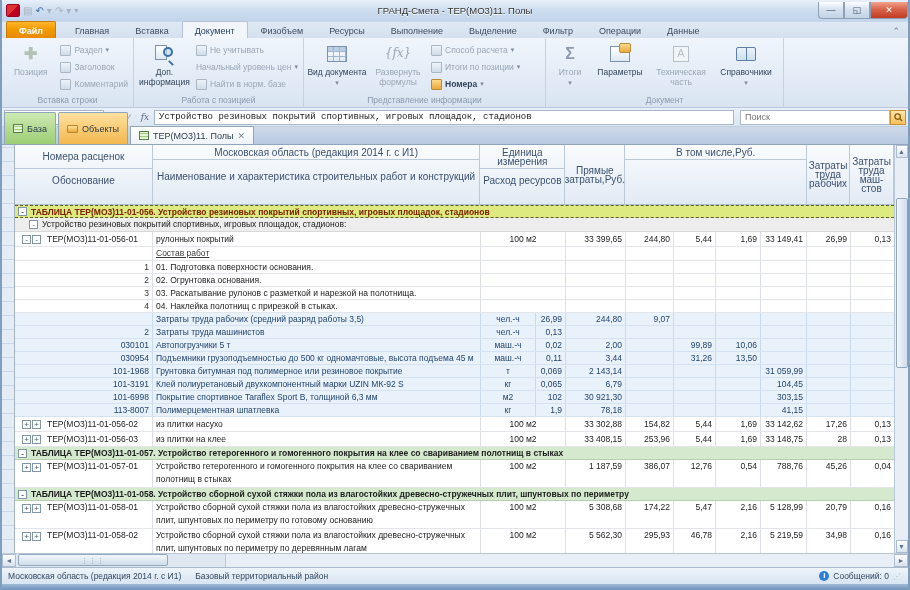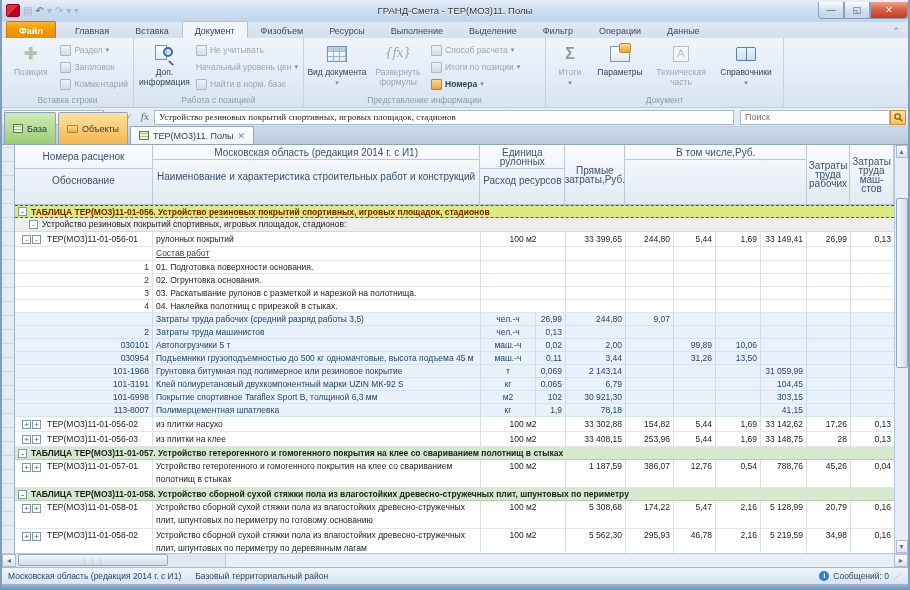--- a/index.html
+++ b/index.html
@@ -52,21 +52,21 @@
   .mag .pg{position:absolute;left:1px;top:1px;width:12px;height:15px;background:linear-gradient(#fff,#dce9f4);border:1px solid #7d93ad;}
   .mag .lens{position:absolute;right:1px;top:3px;width:10px;height:10px;border:2px solid #3a6ea5;border-radius:50%;background:rgba(190,220,245,.6);}
   .mag .hdl{position:absolute;right:0;bottom:0;width:6px;height:2px;background:#3a6ea5;transform:rotate(45deg);}
   .hand-table{width:20px;height:16px;border:1px solid #7d93ad;background:linear-gradient(#fff,#dfe9f3);position:relative;}
   .hand-table:after{content:"";position:absolute;right:-2px;top:-4px;width:10px;height:8px;background:linear-gradient(#ffd98a,#e9a83c);border:1px solid #b78a34;border-radius:2px;}
   
   .fbar{height:19px;background:linear-gradient(#e9f0f8,#dbe6f2);display:flex;align-items:center;gap:2px;padding:1px 2px;border-bottom:1px solid #c2cfde;}
   .namebox{width:100px;height:15px;background:#fff;border:1px solid #a8b8c8;}
   .fbtn{width:14px;text-align:center;color:#8d9aa8;font-size:9px;}
   .fbtn.fxs{font-style:italic;font-family:"DejaVu Serif",serif;color:#55687d;}
-  .finput{flex:1;height:15px;background:#fff;border:1px solid #a8b8c8;font-size:9px;padding:4px 4px;color:#222;font-family:Liberation Serif, serif;}
+  .finput{flex:1;height:15px;background:#fff;border:1px solid #a8b8c8;font-size:9px;padding:4px 4px;color:#222;font-family:Liberation Mono, monospace;}
   .search{display:flex;align-items:center;margin-left:4px;}
   .sinput{width:150px;height:15px;border:1px solid #a8b8c8;font-size:9px;padding:0 4px;color:#777;font-family:"Liberation Sans",sans-serif;}
   .sgo{width:16px;height:15px;border:1px solid #c98f2c;background:linear-gradient(#ffe6ae,#f5bf5a);display:flex;align-items:center;justify-content:center;}
   
   .doctabs{height:18px;background:linear-gradient(#ccd9ea,#b9cadf);display:flex;align-items:flex-end;padding-left:2px;gap:2px;border-bottom:1px solid #8fa5bd;}
   .dtab{height:32px;display:flex;align-items:center;gap:4px;padding:0 8px;font-size:9px;border:1px solid #8fa5bd;border-bottom:none;border-radius:2px 2px 0 0;color:#2d3c4e;}
   .dtab.base{background:linear-gradient(#cdeab3,#9ccd74);}
   .dtab.obj{background:linear-gradient(#ffe1a0,#f3b74e);}
   .dtab.cur{background:linear-gradient(#ffffff,#eef3f8);height:18px;font-weight:normal;}
   .ticon{width:10px;height:9px;border:1px solid #5a7d4e;background:repeating-linear-gradient(0deg,#e8f5d8 0 2px,#9ccd74 2px 3px);}
@@ -328,21 +328,21 @@
       <div class="thead">
         <div class="hc" style="width:138px">
           <div class="hcell hb" style="height:24px">Номера расценок</div>
           <div class="hcell" style="height:23px">Обоснование</div>
         </div>
         <div class="hc" style="width:328px">
           <div class="hcell hb" style="height:15px">Московская область (редакция 2014 г. с И1)</div>
           <div class="hcell" style="height:32px">Наименование и характеристика строительных работ и конструкций</div>
         </div>
         <div class="hc" style="width:85px">
-          <div class="hcell hb" style="height:24px">Единица рулонных</div>
+          <div class="hcell hb" style="height:24px">Единица измерения</div>
           <div class="hcell" style="height:23px">Расход ресурсов</div>
         </div>
         <div class="hc" style="width:60px">
           <div class="hcell" style="flex:1">Прямые затраты,Руб.</div>
         </div>
         <div class="hc" style="width:181px;border-right:none">
           <div class="hcell hb" style="height:15px">В том числе,Руб.</div>
         </div>
         <div class="hc" style="width:44px;border-left:1px solid #bcc9d9">
           <div class="hcell" style="flex:1">Затраты труда рабочих</div>

